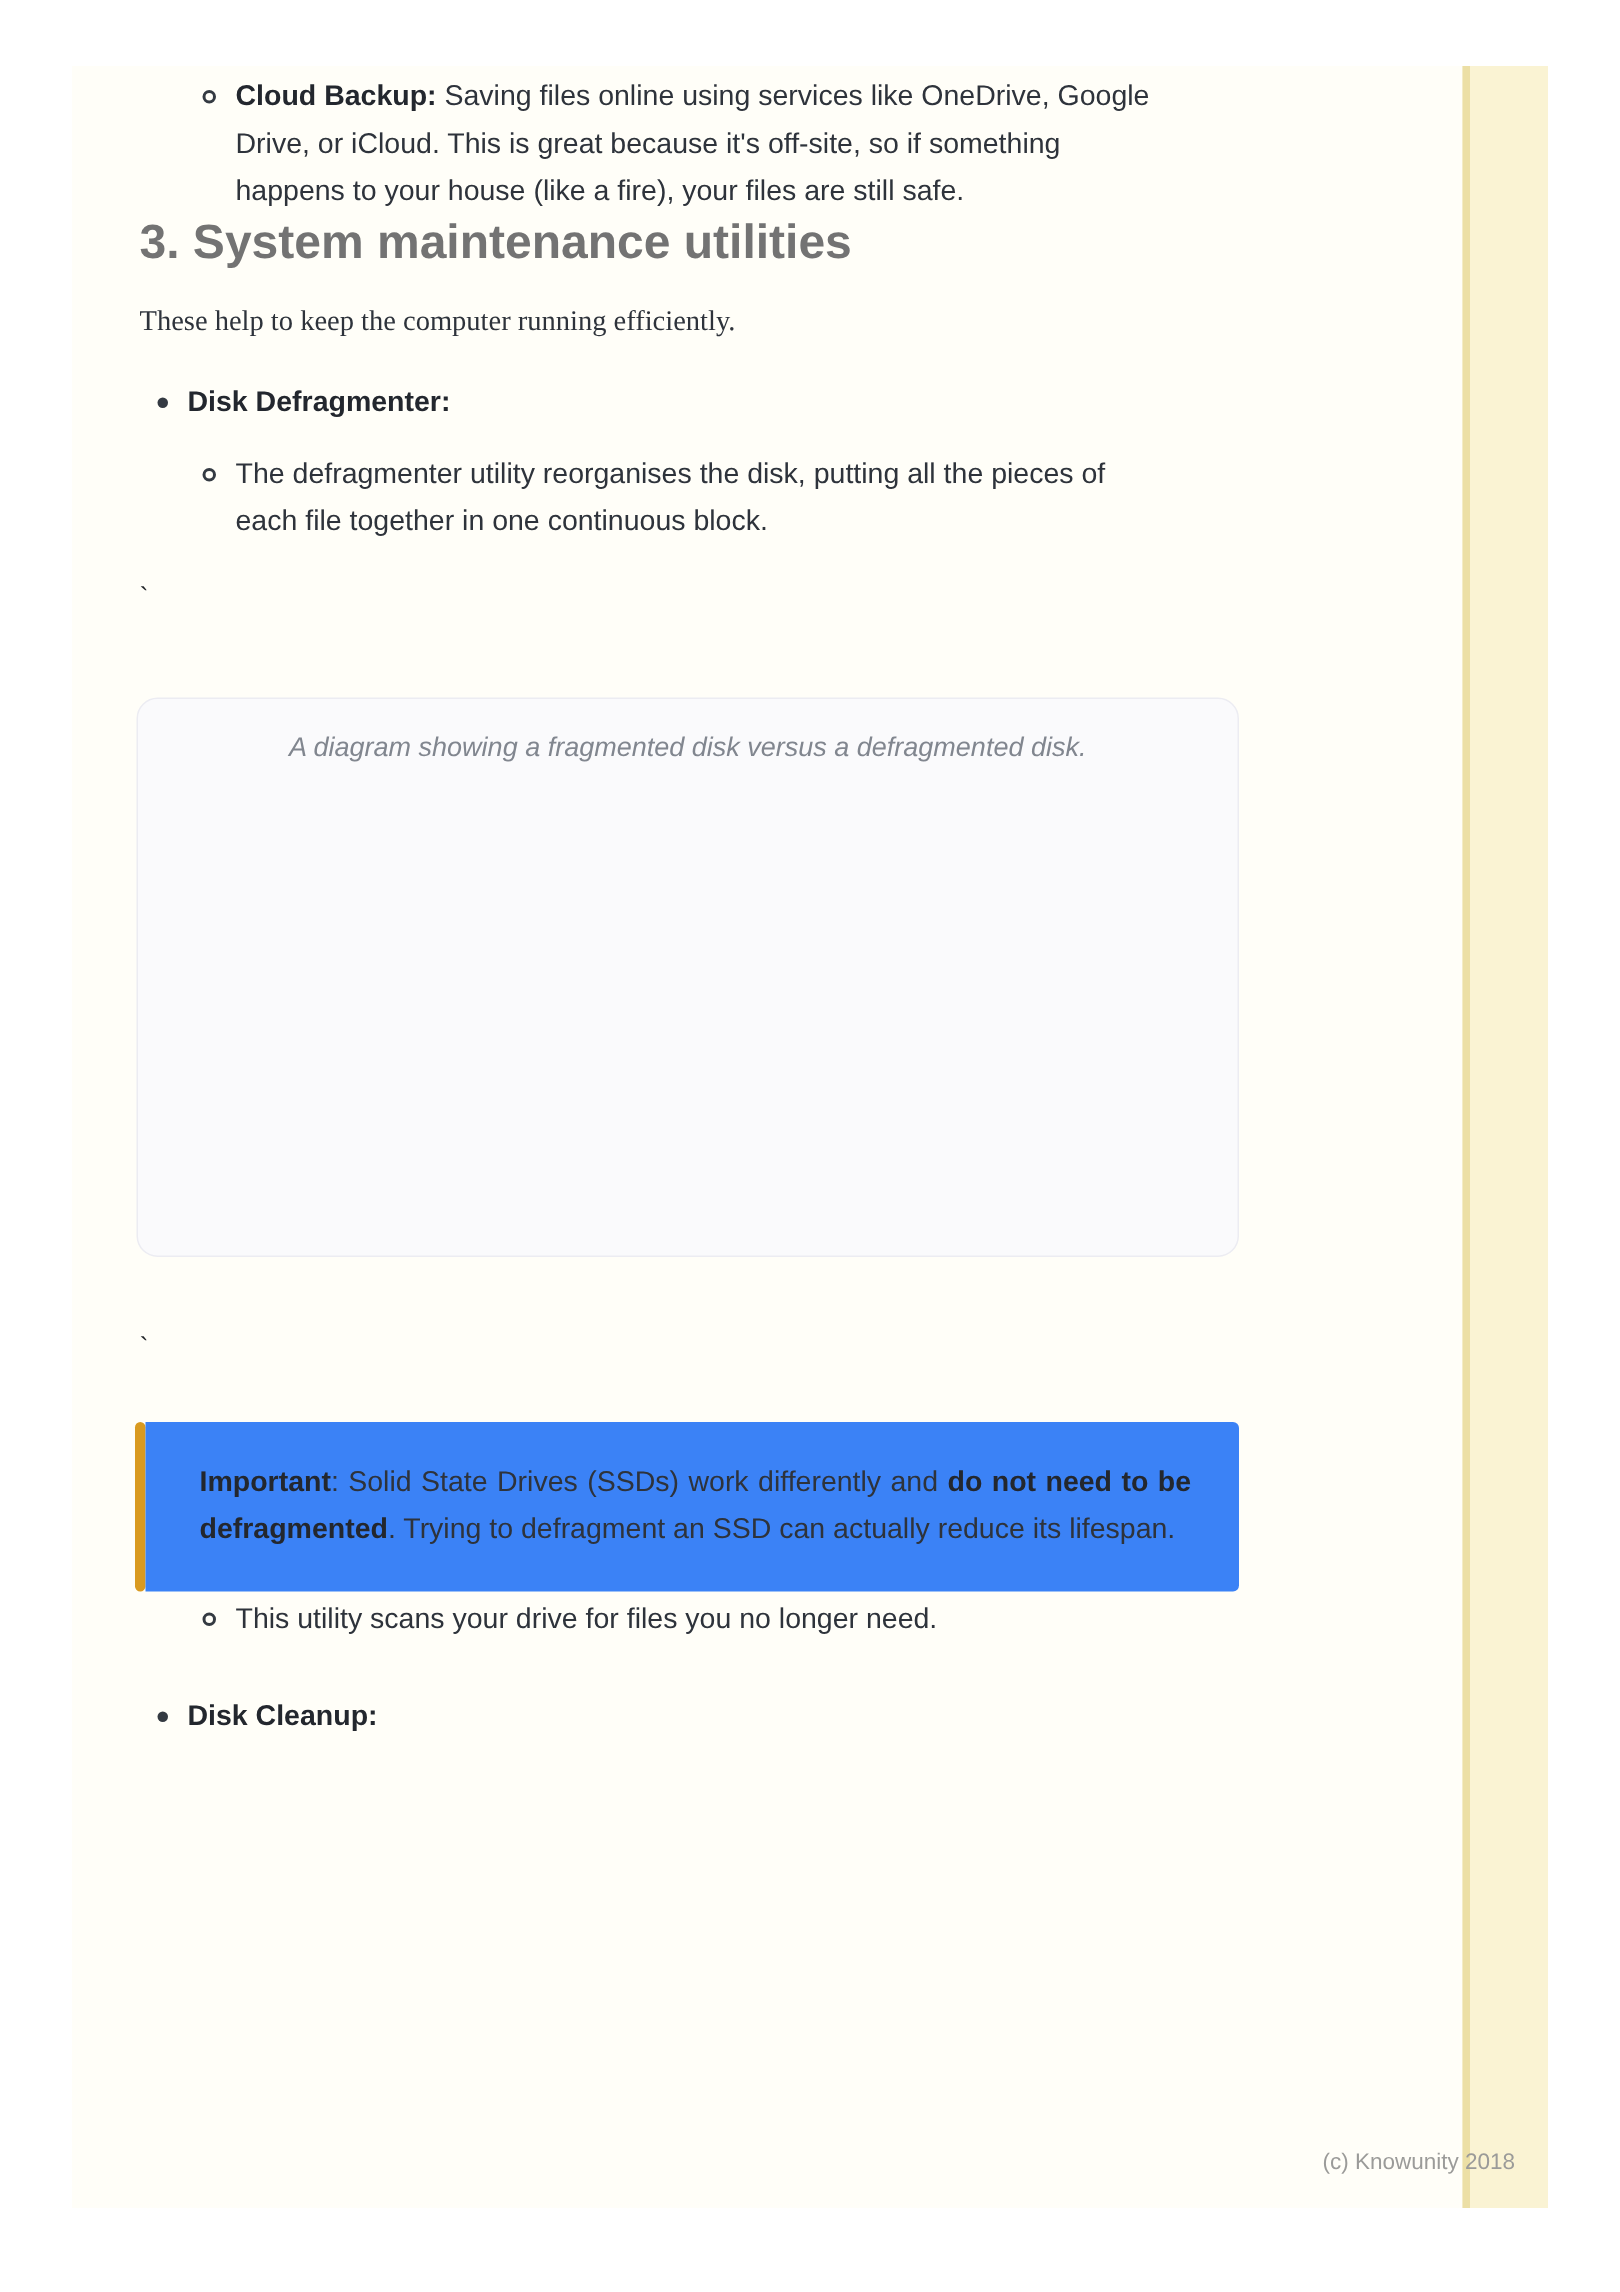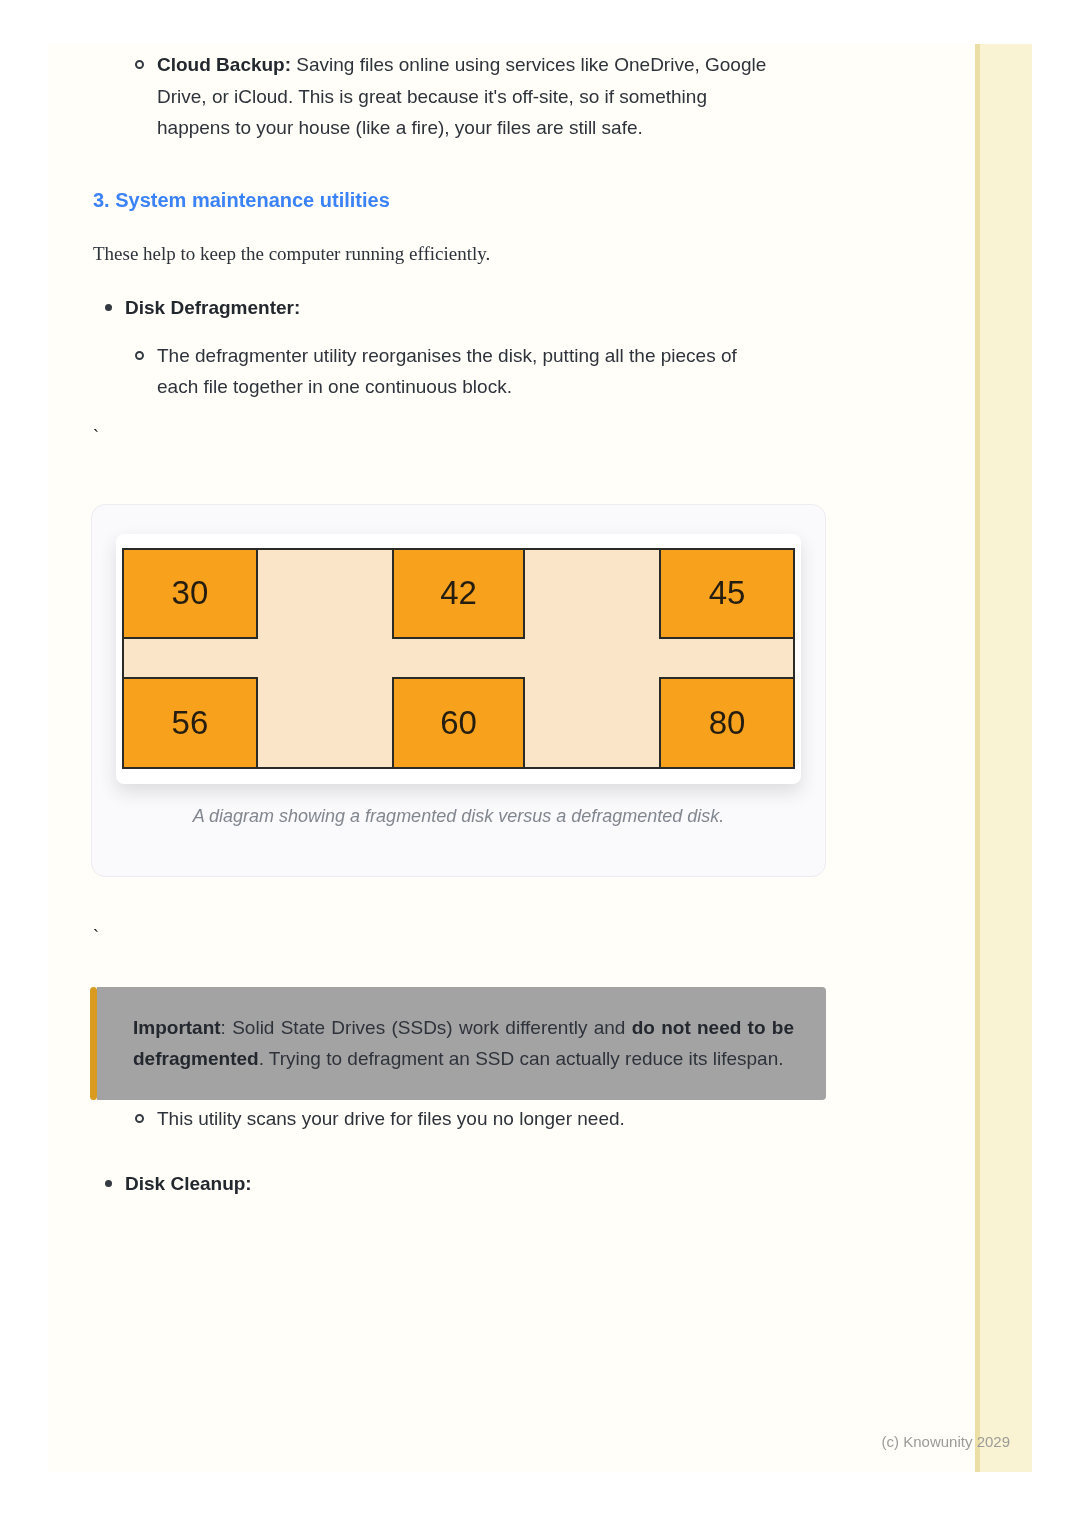--- a/index.html
+++ b/index.html
@@ -51,25 +51,24 @@
   .ring {
     position: absolute; left: 42px; top: 11px;
     width: 9px; height: 9px; border-radius: 50%;
     border: 2px solid #343a42;
     background: transparent;
   }
 
   .li.cloud { margin-top: 0; }
 
   h2.section {
-    margin-top: 39px;
-    font-size: 20px;
+    font-size: 32px;
     line-height: 34px;
     font-weight: 700;
-    color: #3b82f6;
+    color: #737373;
   }
 
   p.intro { margin-top: 21px; font-family: Liberation Serif, serif; }
 
   .li.defrag-main { margin-top: 23px; }
   .li.defrag-1 { margin-top: 3px; }
   .li.defrag-2 { margin-top: 12px; }
   .li.defrag-3 { margin-top: 16px; }
 
   .tick {
@@ -139,21 +138,21 @@
     width: 736px;
     display: flex;
   }
   .callout-bar {
     flex: 0 0 7px;
     background: #d99a20;
     border-radius: 5px;
   }
   .callout-body {
     flex: 1;
-    background: #a3a3a3;
+    background: #3b82f6;
     border-radius: 0 4px 4px 0;
     padding: 25px 32px 25px 36px;
     text-align: justify;
     line-height: 31.5px;
   }
 
   .li.cleanup-main { margin-top: 34px; }
   .li.cleanup-1 { margin-top: 3px; }
 
   .footer {
@@ -194,30 +193,20 @@
 
     <div class="li sub defrag-3">
       <span class="ring"></span>
       <span class="txt">The defragmenter utility reorganises the disk, putting all the pieces of
 each file together in one continuous block.</span>
     </div>
 
     <span class="tick tick-1">`</span>
 
     <div class="fig-card">
-      <div class="fig-panel">
-        <div class="fig-grid">
-          <div class="block b1">30</div>
-          <div class="block b2">42</div>
-          <div class="block b3">45</div>
-          <div class="block b4">56</div>
-          <div class="block b5">60</div>
-          <div class="block b6">80</div>
-        </div>
-      </div>
       <div class="fig-caption">A diagram showing a fragmented disk versus a defragmented disk.</div>
     </div>
 
     <span class="tick tick-2">`</span>
 
     <div class="callout">
       <div class="callout-bar"></div>
       <div class="callout-body"><b>Important</b><span>: Solid State Drives (SSDs) work differently and </span><b>do not need to be defragmented</b><span>. Trying to defragment an SSD can actually reduce its lifespan.</span></div>
     </div>
 
@@ -226,14 +215,14 @@
       <span class="txt">This utility scans your drive for files you no longer need.</span>
     </div>
 
     <div class="li main cleanup-main">
       <span class="dot"></span>
       <span class="txt">Disk Cleanup:</span>
     </div>
 
   </div>
 
-  <div class="footer">(c) Knowunity 2029</div>
+  <div class="footer">(c) Knowunity 2018</div>
 </div>
 
 </body></html>

